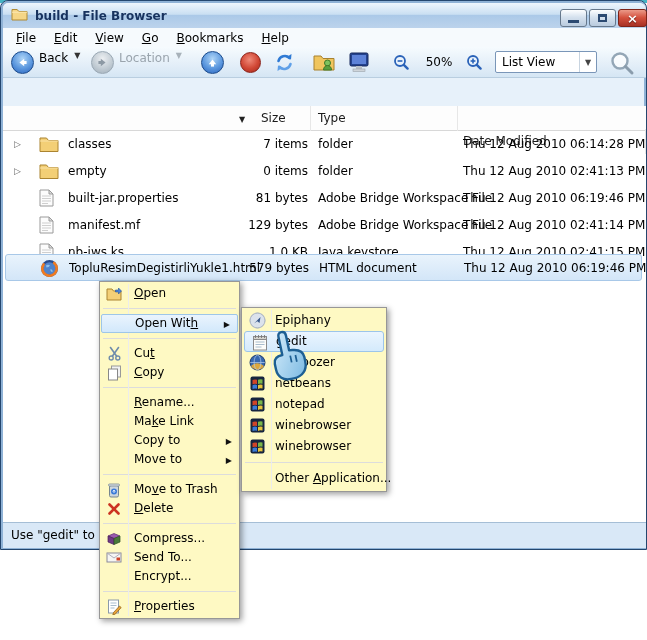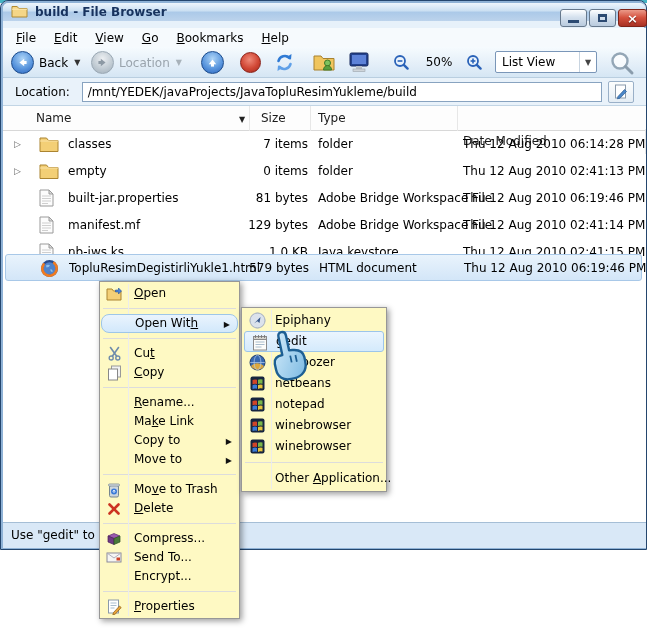--- a/index.html
+++ b/index.html
@@ -15,39 +15,39 @@
   .bg-lavender { left:0; top:577; width:347px; height:44px; background:#e5eaf7; }
   .dlg-btn { position:absolute; top:15px; height:22px; border:1px solid #8e8f8f; border-radius:3px;
     background:linear-gradient(#fbfbfb,#eeeeee 45%,#dcdde1); color:#1b1b3a; font-size:12px;
     text-align:center; line-height:20px; box-shadow:inset 0 0 0 1px #fff; }
   .dlg-ok { left:259px; width:38px; }
   .dlg-cancel { left:301px; width:43px; }
 
   
   #win { left:0; top:0; width:647px; height:550px; border:1px solid #24466e; border-radius:8px 8px 0 0;
     background:#e7f1fa; box-shadow:inset 0 0 0 2px #8fb2d6; }
-  .titlebar { left:2px; top:2px; width:643px; height:18px; border-radius:6px 6px 0 0;
+  .titlebar { left:2px; top:2px; width:643px; height:25px; border-radius:6px 6px 0 0;
     background:linear-gradient(#eef6fd,#cadff2 45%,#abc9e8 50%,#bcd3ec); display:flex; align-items:center; }
   .title-ico { margin-left:8px; }
   .title-text { margin-left:7px; font-weight:bold; color:#17325e; }
   .winbtn { position:absolute; top:6px; height:18px; border-radius:3px; border:1px solid #66788c;
     display:flex; align-items:center; justify-content:center; }
   .winbtn.gray { width:27px; background:linear-gradient(#fdfeff,#d5e1ee 45%,#b9cbde); color:#2c4a72; }
   .btn-min { left:557px; } .btn-max { left:586px; }
   .btn-close { left:615px; width:29px; background:linear-gradient(#eb9a89,#d4503d 48%,#a83124);
     border-color:#7e2318; color:#fff; font-weight:bold; font-size:13px; text-shadow:0 1px 1px #5e140c; }
   .glyph-min { width:11px; height:3px; background:#2c4a72; margin-top:7px; }
   .glyph-max { width:9px; height:8px; border:2px solid #2c4a72; border-top-width:3px; }
 
   .menubar { left:2px; top:27px; width:643px; height:19px; background:#f6fafd; display:flex; align-items:center; padding-left:4px; }
   .menubar > div { padding:1px 9px; cursor:default; }
 
   .toolbar { left:2px; top:46px; width:643px; height:31px;
     background:linear-gradient(#f6fbfe,#e3eef8 60%,#d5e6f4); border-bottom:1px solid #b9cee0; }
-  .tb { position:absolute; display:flex; align-items:center; }
+  .tb { position:absolute; display:flex; }
   .navcircle { width:23px; height:23px; border-radius:50%; border:1px solid #1c4c8c;
     background:radial-gradient(circle at 50% 32%,#aed5f7,#5b97de 55%,#2a63bc);
     display:flex; align-items:center; justify-content:center; }
   .navcircle.disabled { border-color:#9aa8b4; background:radial-gradient(circle at 50% 32%,#eceff2,#c2ccd4 55%,#9fadb9); }
   .stopcircle { width:21px; height:21px; border-radius:50%; border:1px solid #8a1f16;
     background:radial-gradient(circle at 45% 35%,#ef8a79,#d04634 55%,#9e2a1e); }
   .tb-label { margin-left:5px; }
   .tb-label.disabled { color:#9aa4ad; }
   .dd-arrow { margin-left:6px; font-size:8px; color:#333; }
   .dd-arrow.disabled { color:#a8b2ba; }
@@ -91,21 +91,21 @@
 
   
   .menu { background:#fef9c3; border:1px solid #979797; box-shadow:2px 2px 6px rgba(0,0,0,.4); padding:2px 0; z-index:40; }
   #ctx { left:99px; top:281px; width:141px; }
   #ctx::before { content:''; position:absolute; left:28px; top:2px; bottom:2px; width:1px; background:#ececec; }
   #sub { left:241px; top:307px; width:146px; z-index:45; }
   #sub::before { content:''; position:absolute; left:29px; top:2px; bottom:2px; width:1px; background:#ececec; }
   .mi { position:relative; height:19px; line-height:19px; padding-left:34px; white-space:nowrap; cursor:default; }
   .mi .ic { position:absolute; left:5px; top:1px; width:18px; height:17px; display:flex; align-items:center; justify-content:center; }
   .mi .subarrow { position:absolute; right:7px; top:1px; font-size:8px; color:#111; }
-  .mi.hl { margin:0 1px; padding-left:33px; height:19px; line-height:17px; border:1px solid #9ec6e8; border-radius:8px;
+  .mi.hl { margin:0 1px; padding-left:33px; height:19px; line-height:17px; border:1px solid #9ec6e8; border-radius:2px;
     background:linear-gradient(#eaf4fd,#d2e8fb); }
   .msep { height:1px; background:#dcdcdc; margin:5px 3px; }
   .smi { position:relative; height:21px; line-height:21px; padding-left:33px; white-space:nowrap; cursor:default; }
   .smi .ic { position:absolute; left:6px; top:2px; width:18px; height:17px; display:flex; align-items:center; justify-content:center; }
   .smi.hl { margin:0 2px; padding-left:31px; height:21px; line-height:19px; border:1px solid #9cc5ea; border-radius:3px;
     background:linear-gradient(#ebf5fe,#d4eafc); }
 
   #cursor { left:266px; top:329px; z-index:60; transform:rotate(-12deg); }
   u { text-decoration:underline; }
 </style>
@@ -227,34 +227,23 @@
       <span class="combo-btn">▼</span>
     </div>
     <div class="tb" style="left:606px;top:3px;">
       <svg width="26" height="26" viewBox="0 0 26 26">
         <circle cx="11" cy="11" r="7.5" fill="rgba(255,255,255,0.7)" stroke="#93a6b6" stroke-width="2.4"></circle>
         <line x1="16.5" y1="16.5" x2="23" y2="23" stroke="#8a9cac" stroke-width="3" stroke-linecap="round"></line>
       </svg>
     </div>
   </div>
 
-  <div class="abs locbar">
-    <span class="loc-label">Location:</span>
-    <div class="loc-entry">/mnt/YEDEK/javaProjects/JavaTopluResimYukleme/build</div>
-    <div class="loc-btn">
-      <svg width="14" height="16" viewBox="0 0 14 16">
-        <rect x="1.5" y="1" width="10" height="13" fill="#fff" stroke="#8a9aab"></rect>
-        <path d="M4 12.5 L10.5 5.5 L12.5 7.5 L6 14.2 L3.4 14.8 z" fill="#4a86c8" stroke="#2a5a92" stroke-width="0.7"></path>
-      </svg>
-    </div>
-  </div>
 
   <div class="abs list">
     <div class="lheader">
-      <div class="hcell h-name">Name</div>
       <span class="sort-arrow">▼</span>
       <div class="hcell h-size">Size</div>
       <div class="hcell h-type">Type</div>
       <div class="hcell h-date">Date Modified</div>
     </div>
 
     <div class="frow" style="top:25px;">
       <span class="expander">▷</span>
       <span class="ficon">
         <svg width="20" height="17" viewBox="0 0 20 17">

